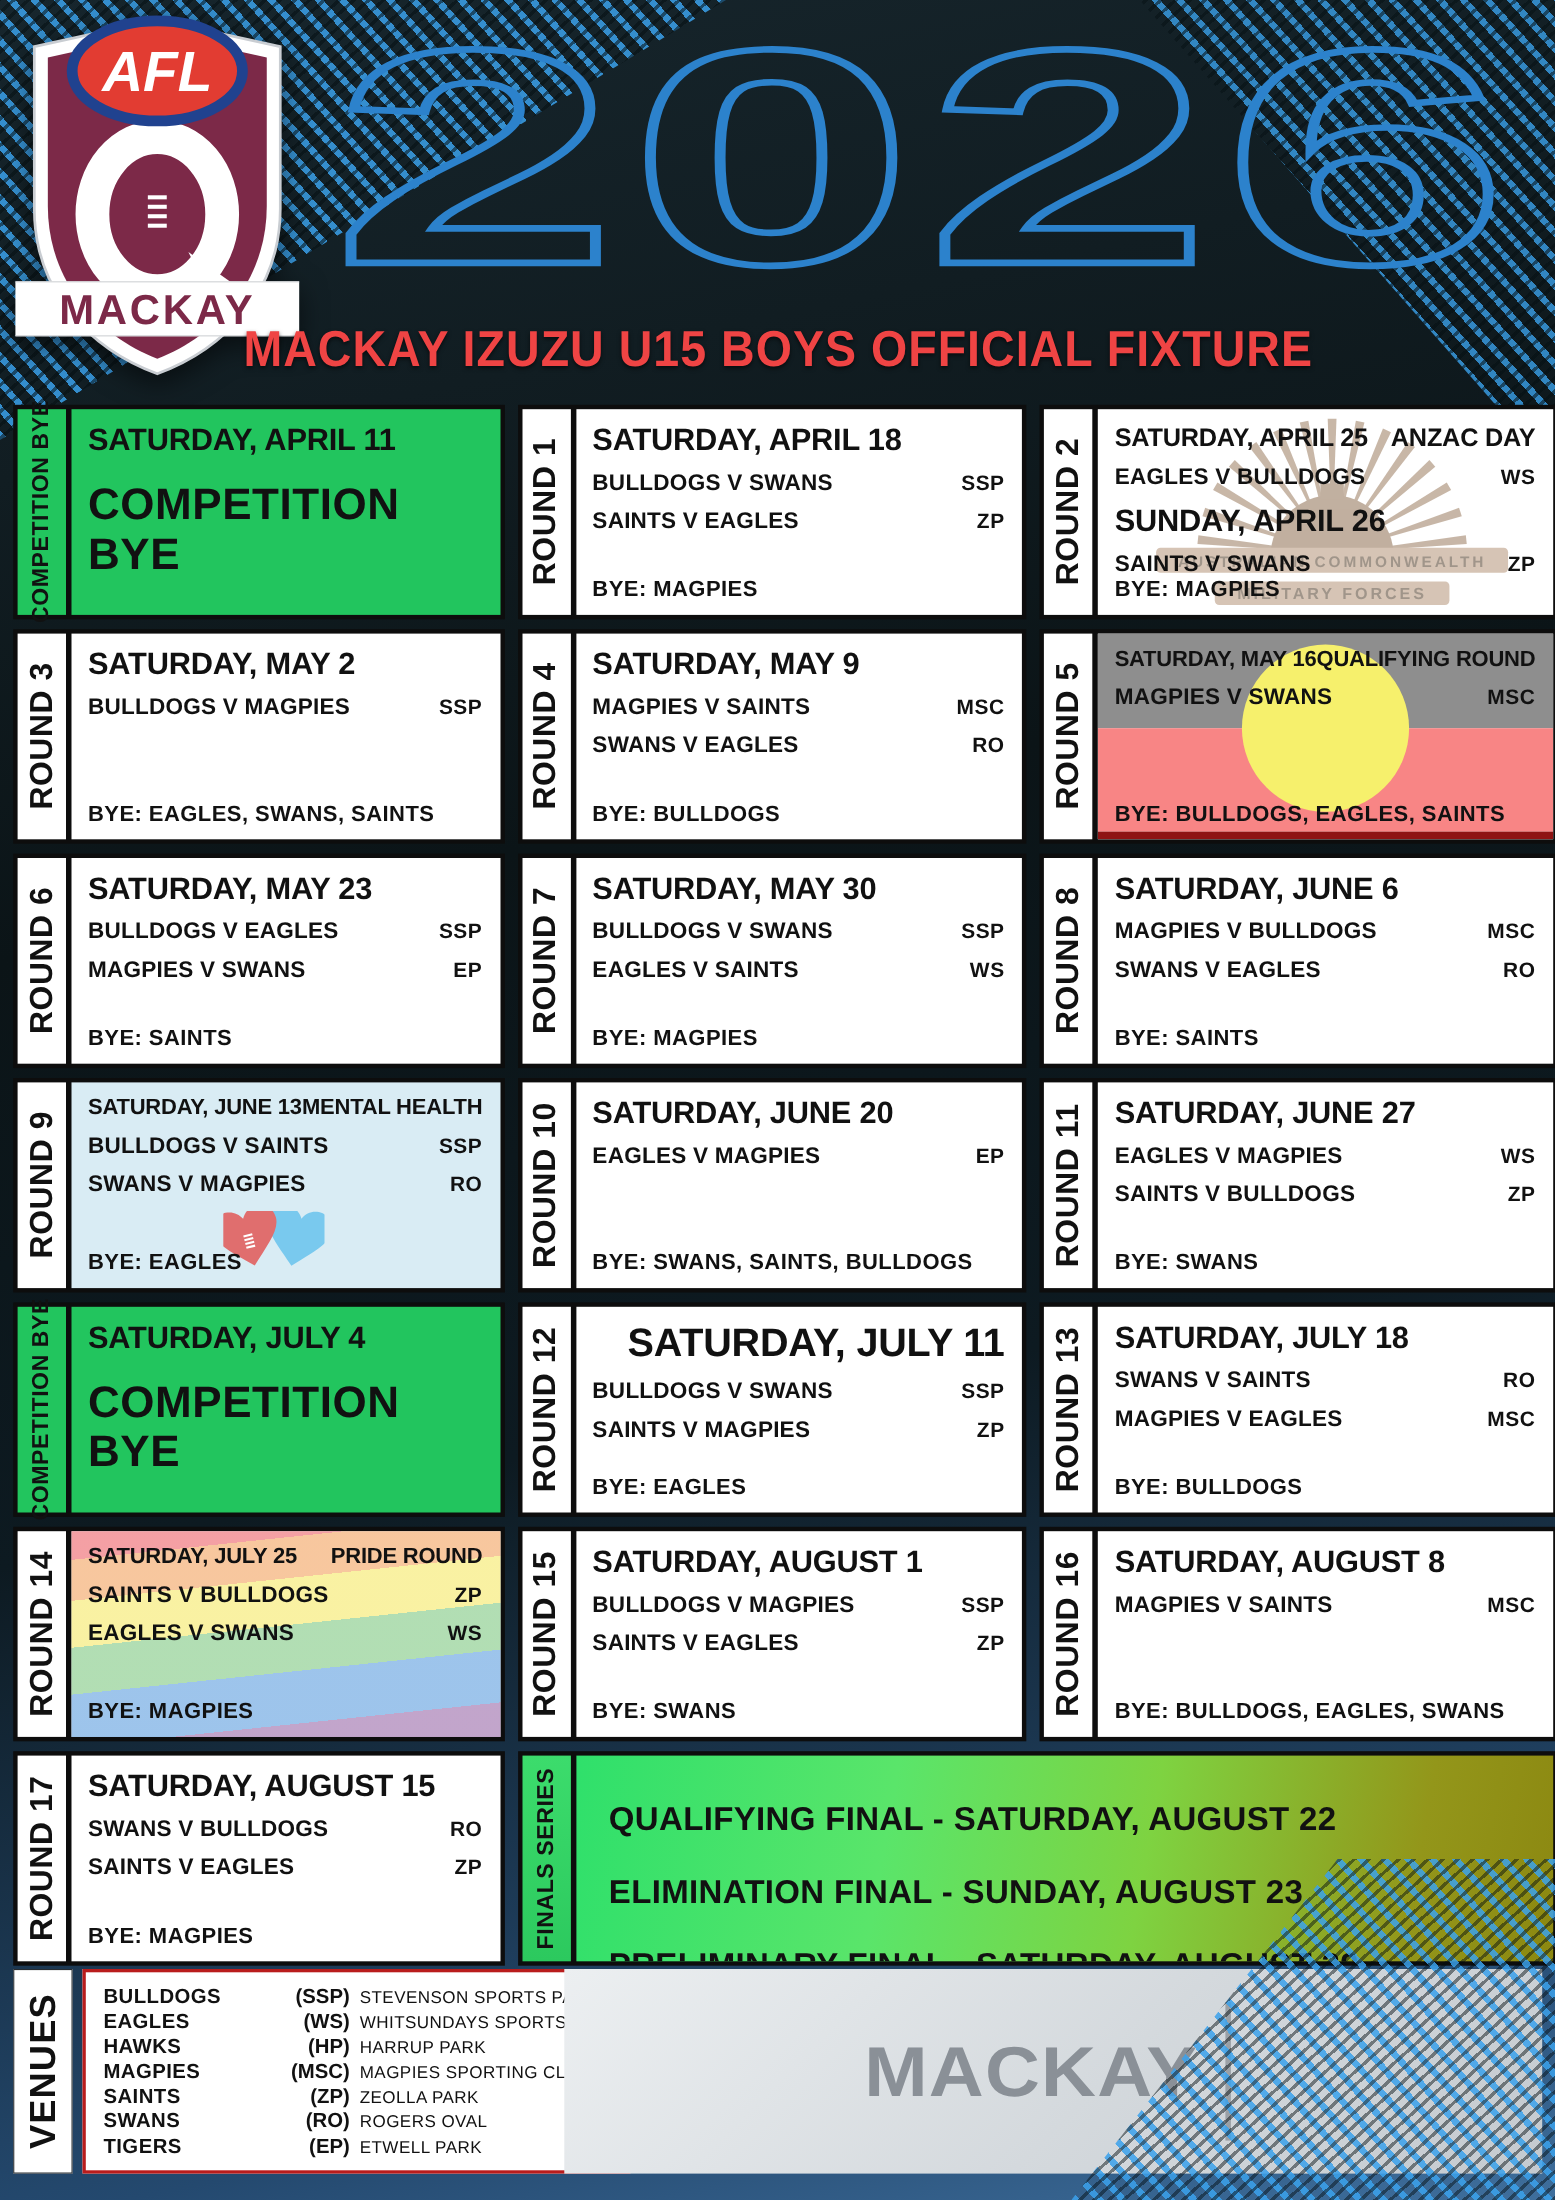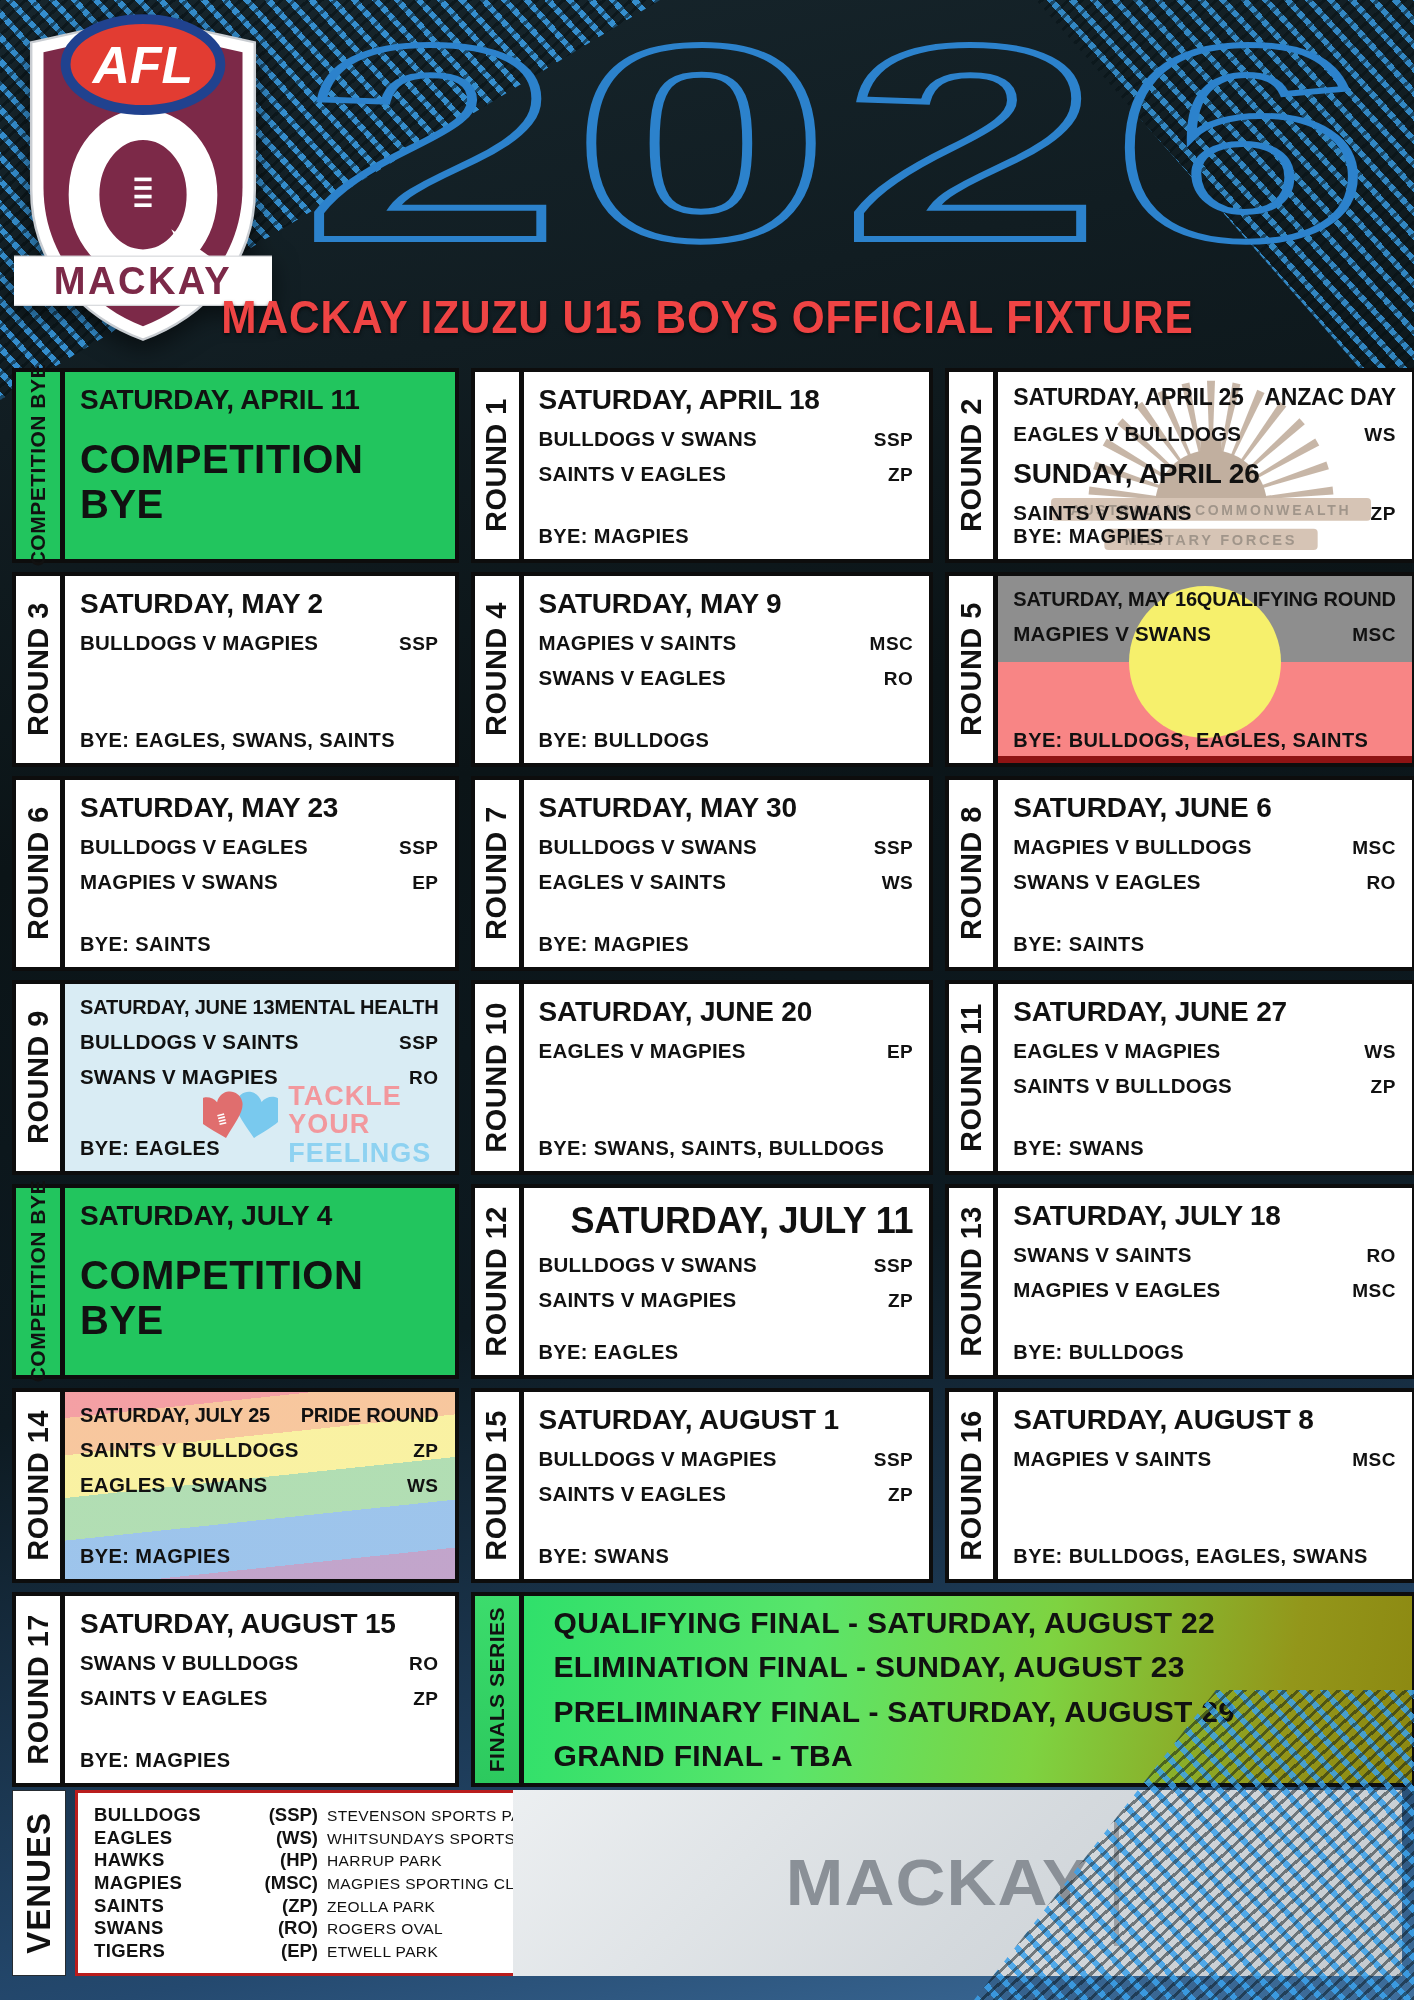--- a/index.html
+++ b/index.html
@@ -69,21 +69,21 @@
   .prideflag{position:absolute;inset:-24px;z-index:1;opacity:.85;transform:rotate(-2deg);
     background:linear-gradient(176deg,#f28f94 0 17%,#f6bd8d 17% 31%,#f8ef92 31% 47%,
                #a4d8a6 47% 63%,#8cbae8 63% 81%,#b795c2 81% 100%);}
   
   .anzac{position:absolute;right:-14px;top:-2px;width:430px;height:200px;z-index:1;opacity:.55;}
   
   .t-finals{grid-column:2/4;}
   .t-finals .body{background:linear-gradient(100deg,#2fe06b 0%,#5ae56a 32%,#7ed341 58%,#93961a 85%,#8c8811 100%);}
   .t-finals .rlabel{background:linear-gradient(180deg,#3cdc6c,#2cc95e);}
   .t-finals .content{padding:10px 20px 10px 30px;justify-content:space-between;}
-  .finals-line{font-size:30px;font-weight:700;letter-spacing:.3px;}
+  .finals-line{font-size:30px;font-weight:700;letter-spacing:.3px;margin-top:32px;}
 
   
   .bottom{position:absolute;left:12px;top:1790px;width:1390px;display:flex;z-index:4;}
   .venues{width:455px;display:flex;gap:9px;}
   .v-label{width:52px;flex:none;background:#fff;border:1px solid #262c31;
            display:flex;align-items:center;justify-content:center;}
   .v-label-text{writing-mode:vertical-rl;transform:rotate(180deg);
                 font-weight:700;font-size:33px;letter-spacing:1px;}
   .v-body{flex:1;background:#fff;border:3px solid #b91c1c;padding:11px 12px 11px 16px;
           display:flex;flex-direction:column;justify-content:space-between;}
@@ -372,24 +372,20 @@
       <g transform="translate(2,6) rotate(-14 16 15)">
         <path d="M16,29 C8,21 0,15 0,8.5 C0,3.5 3.8,0 8.2,0 C11.5,0 14.5,2 16,5 C17.5,2 20.5,0 23.8,0 C28.2,0 32,3.5 32,8.5 C32,15 24,21 16,29 Z" fill="#e06e6e" transform="scale(1.55)" transform-origin="16 15"></path>
         <g fill="#ffffff">
           <rect x="13" y="12" width="7" height="1.6"></rect>
                 <rect x="13" y="15" width="7" height="1.6"></rect>
           <rect x="13" y="18" width="7" height="1.6"></rect>
                 <rect x="13" y="21" width="7" height="1.6"></rect>
         </g>
       </g>
     </svg>
-    <span>
-      <div class="tyf-t1">TACKLE YOUR</div>
-      <div class="tyf-t2">FEELINGS</div>
-    </span>
   </div>
 <div class="content">
           <div class="section">
             <div class="date-row" style="font-size: 20px;">
               <span>SATURDAY, JUNE 13</span>
               <span>MENTAL HEALTH</span>
             </div>
             <div class="match">
               <span>BULLDOGS V SAINTS</span>
               <span class="venue-code">SSP</span>

